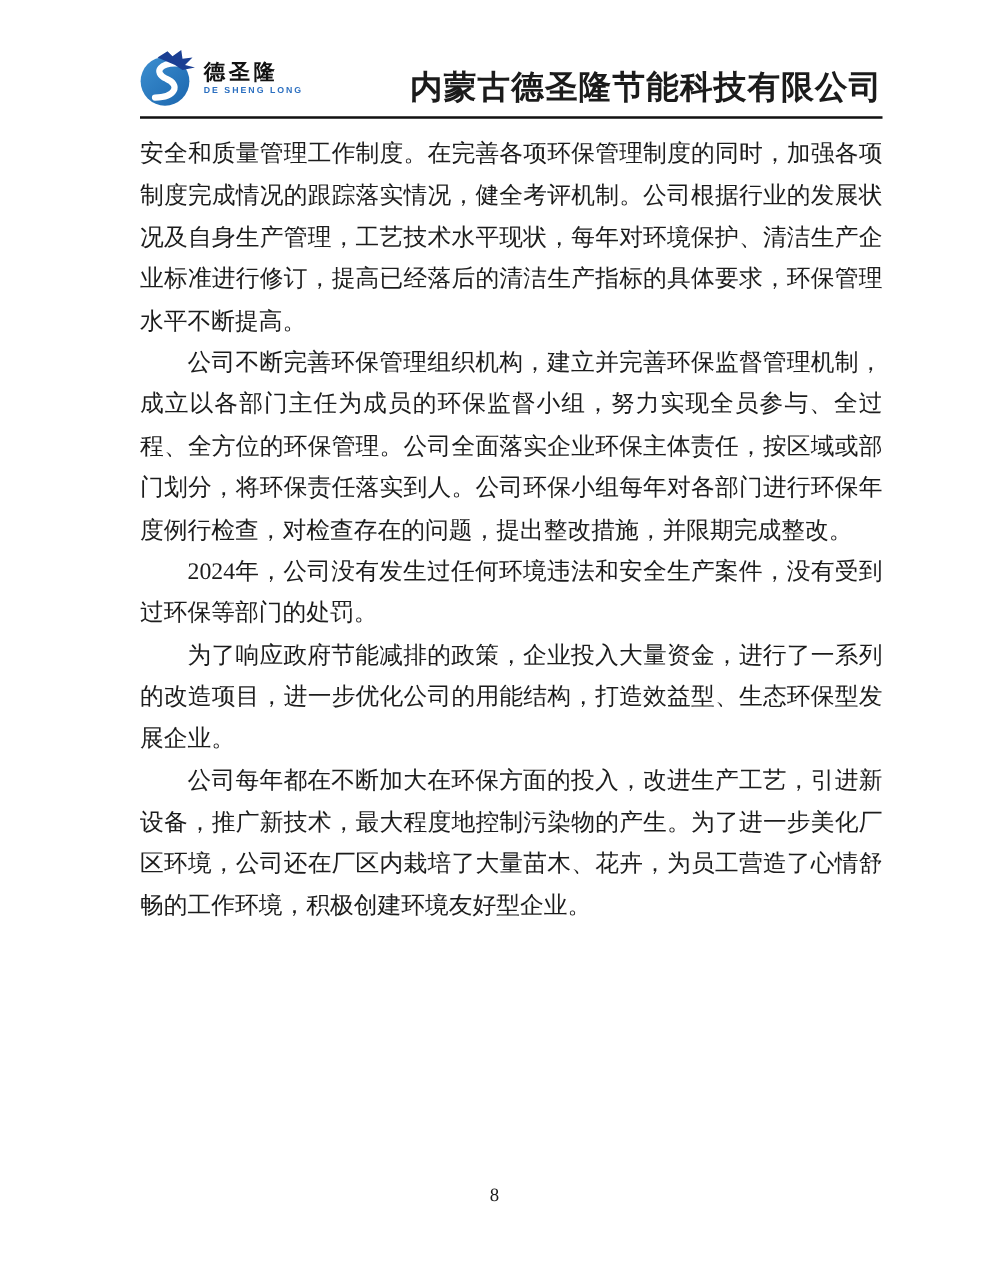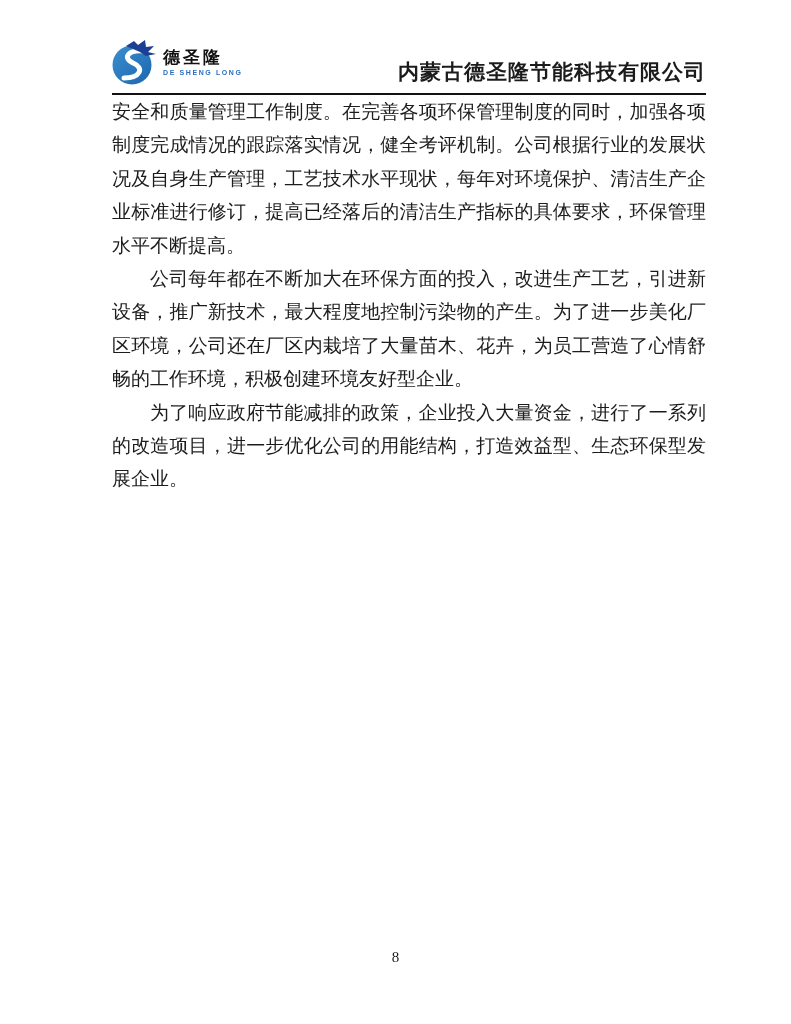--- a/index.html
+++ b/index.html
@@ -38,30 +38,30 @@
   .logo-en {
     font-family: "Liberation Sans", "DejaVu Sans", sans-serif;
     font-size: 7px;
     font-weight: 700;
     letter-spacing: 1.6px;
     color: #2b6fc0;
     display: block;
     margin-top: 3px;
   }
   .company-name {
-    font-size: 21px;
+    font-size: 26px;
     font-weight: 700;
     letter-spacing: 1px;
     line-height: 1;
     margin-bottom: 3px;
     white-space: nowrap;
   }
 
   
-  .doc-body { padding-top: 0; }
+  .doc-body { padding-top: 12px; }
   .doc-body p {
     margin: 0;
     font-size: 19px;
     line-height: 33.4px;
     text-align: justify;
     letter-spacing: 0;
     color: #1c1c1c;
   }
   .doc-body p.indent { text-indent: 2em; }
   .doc-body p.heading { font-weight: 400; }
@@ -105,19 +105,21 @@
           <span class="logo-cn">德圣隆</span>
           <span class="logo-en">DE SHENG LONG</span>
         </span>
       </div>
       <div class="company-name">内蒙古德圣隆节能科技有限公司</div>
     </div>
   </div>
 
   <div class="inner doc-body">
     <p>安全和质量管理工作制度。在完善各项环保管理制度的同时，加强各项制度完成情况的跟踪落实情况，健全考评机制。公司根据行业的发展状况及自身生产管理，工艺技术水平现状，每年对环境保护、清洁生产企业标准进行修订，提高已经落后的清洁生产指标的具体要求，环保管理水平不断提高。</p>
+    <p class="indent">公司不断完善环保管理组织机构，建立并完善环保监督管理机制，成立以各部门主任为成员的环保监督小组，努力实现全员参与、全过程、全方位的环保管理。公司全面落实企业环保主体责任，按区域或部门划分，将环保责任落实到人。公司环保小组每年对各部门进行环保年度例行检查，对检查存在的问题，提出整改措施，并限期完成整改。</p>
+    <p class="indent">2024年，公司没有发生过任何环境违法和安全生产案件，没有受到过环保等部门的处罚。</p>
+    <p class="indent">为了响应政府节能减排的政策，企业投入大量资金，进行了一系列的改造项目，进一步优化公司的用能结构，打造效益型、生态环保型发展企业。</p>
     <p class="indent">公司每年都在不断加大在环保方面的投入，改进生产工艺，引进新设备，推广新技术，最大程度地控制污染物的产生。为了进一步美化厂区环境，公司还在厂区内栽培了大量苗木、花卉，为员工营造了心情舒畅的工作环境，积极创建环境友好型企业。</p>
-    <p class="indent">为了响应政府节能减排的政策，企业投入大量资金，进行了一系列的改造项目，进一步优化公司的用能结构，打造效益型、生态环保型发展企业。</p>
   </div>
 
   <div class="page-number">8</div>
 
 </div>
 
 </body></html>

